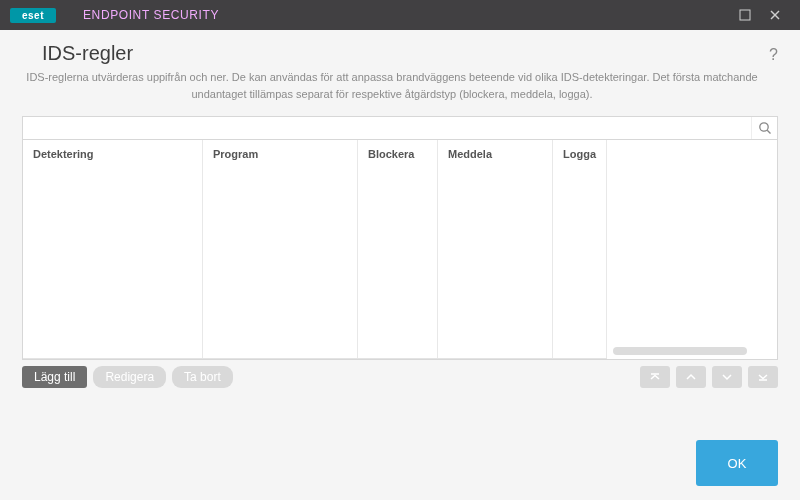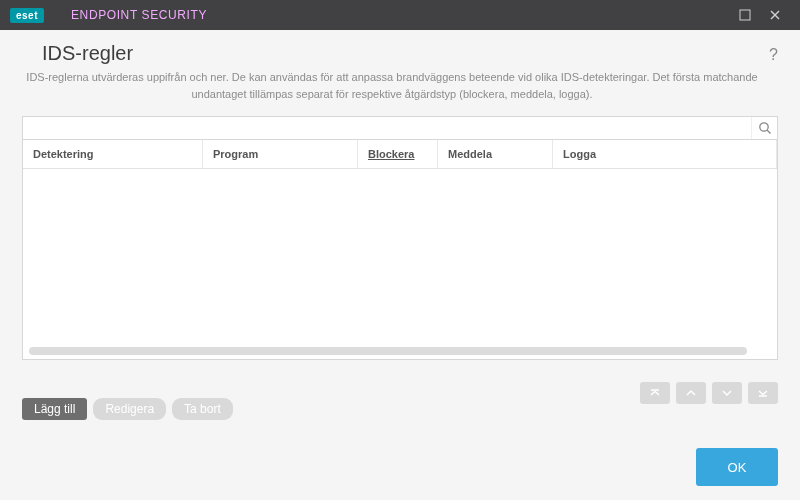--- a/index.html
+++ b/index.html
@@ -1,50 +1,50 @@
 <!DOCTYPE html>
 <html><head>
   <meta charset="utf-8">
   <style>
     * { box-sizing: border-box; margin: 0; padding: 0; }
     body { font-family: "Segoe UI", Arial, sans-serif; background: #f5f5f5; width: 800px; height: 500px; overflow: hidden; }
     .titlebar { background: #414042; color: #fff; height: 30px; display: flex; align-items: center; padding: 0 10px; }
     .brand { display: flex; align-items: center; gap: 6px; }
-    .brand-badge { background: #0097a7; color: #fff; font-weight: bold; font-size: 10px; padding: 2px 6px; border-radius: 2px; letter-spacing: .5px; }
+    .brand-badge { background: #0097a7; color: #fff; font-weight: bold; font-size: 10px; padding: 2px 12px; border-radius: 2px; letter-spacing: .5px; }
     .brand-text { font-size: 12px; color: #f0abfc; letter-spacing: .6px; margin-left: 21px; }
     .titlebar-spacer { flex: 1; }
     .titlebar-btn { width: 30px; height: 30px; display: flex; align-items: center; justify-content: center; cursor: pointer; color: #cfcfcf; font-size: 14px; }
     .content { padding: 12px 22px 12px 22px; }
     .header-row { display: flex; align-items: flex-start; margin-left: 20px; }
     .page-title { font-size: 20px; color: #3d3d3d; font-weight: 400; flex: 1; }
     .help-icon { color: #888; font-size: 16px; cursor: pointer; margin-top: 4px; }
     .description { color: #8c8c8c; font-size: 11px; line-height: 1.5; margin-top: 4px; max-width: 740px; text-align: center; }
     .list-wrap { margin-top: 14px; }
     .search-row { display: flex; border: 1px solid #d7d7d7; background: #fff; height: 24px; }
     .search-input { flex: 1; border: none; outline: none; padding: 0 6px; font-size: 12px; background: transparent; }
     .search-btn { width: 26px; display: flex; align-items: center; justify-content: center; border-left: 1px solid #eee; cursor: pointer; color: #777; }
-    .table { border: 1px solid #d7d7d7; border-top: none; background: #fff; height: 220px; display: flex; flex-direction: column; }
+    .table { border: 1px solid #d7d7d7; border-top: none; background: #fff; height: 220px; display: flex; flex-direction: row; }
     .thead { display: flex; border-bottom: 1px solid #e3e3e3; font-size: 11px; color: #555; background:#fff; font-weight:600; }
     .th { padding: 8px 10px; border-right: 1px solid #e8e8e8; white-space: nowrap; overflow: hidden; }
     .col-det { width: 180px; }
     .col-prog { width: 155px; }
     .col-ip { width: 185px; }
-    .col-block { width: 80px; text-decoration: underline; }
+    .col-block { width: 80px; }
     .col-notify { width: 115px; }
     .col-log { flex: 1; }
     .tbody { flex: 1; overflow: hidden; position: relative; }
     .hscroll { position: absolute; left: 6px; right: 30px; bottom: 4px; height: 8px; background: #dcdcdc; border-radius: 4px; }
     .actions-row { display: flex; align-items: center; margin-top: 6px; gap: 6px; }
-    .pill { border: none; font-size: 12px; padding: 4px 12px; border-radius: 3px; cursor: pointer; margin-top: 32px; }
+    .pill { border: none; font-size: 12px; padding: 4px 12px; border-radius: 3px; cursor: pointer; }
     .pill.primary { background: #6e6e6e; color: #fff; }
     .pill.disabled { background: #d9d9d9; color: #fff; cursor: default; border-radius: 9px; }
     .spacer { flex: 1; }
     .arrow-btn { width: 30px; height: 22px; border: none; border-radius: 3px; background: #d9d9d9; color: #fff; cursor: default; display:inline-flex;align-items:center;justify-content:center;}
     .footer { position: absolute; bottom: 14px; right: 22px; display: flex; gap: 10px; }
-    .btn { min-width: 82px; height: 38px; border: none; border-radius: 3px; font-size: 13px; cursor: pointer; }
+    .btn { min-width: 82px; height: 46px; border: none; border-radius: 3px; font-size: 13px; cursor: pointer; }
     .btn-ok { background: #38a7dd; color: #fff; }
     .btn-cancel { background: #8a8a8a; color: #fff; }
     svg { display:block; }
   </style>
 </head>
 <body>
 
 <div class="titlebar">
   <div class="brand">
     <span class="brand-badge">eset</span>

